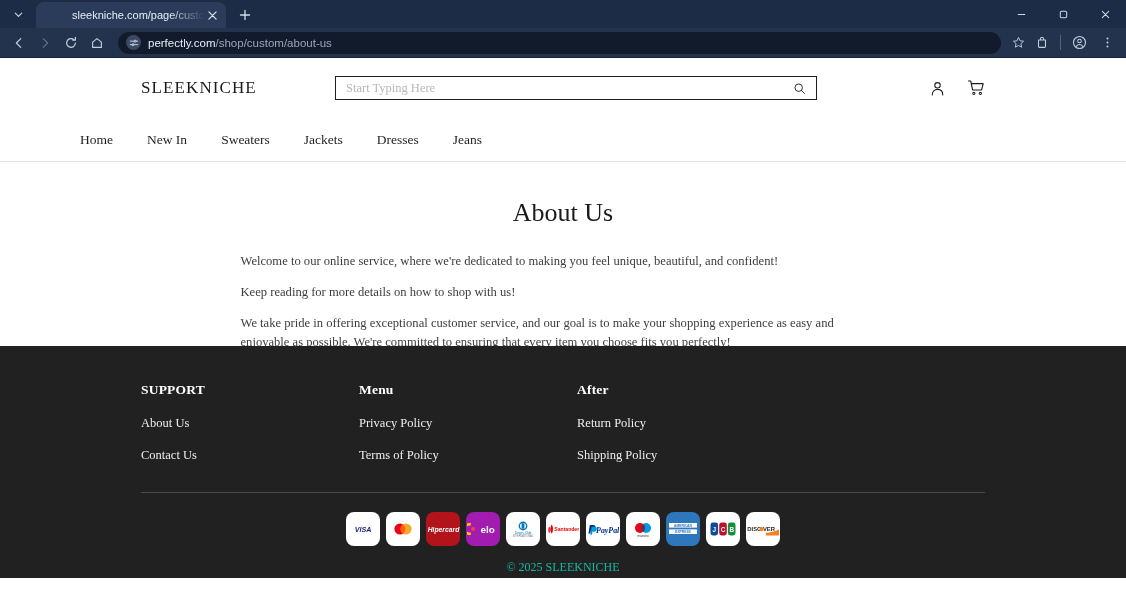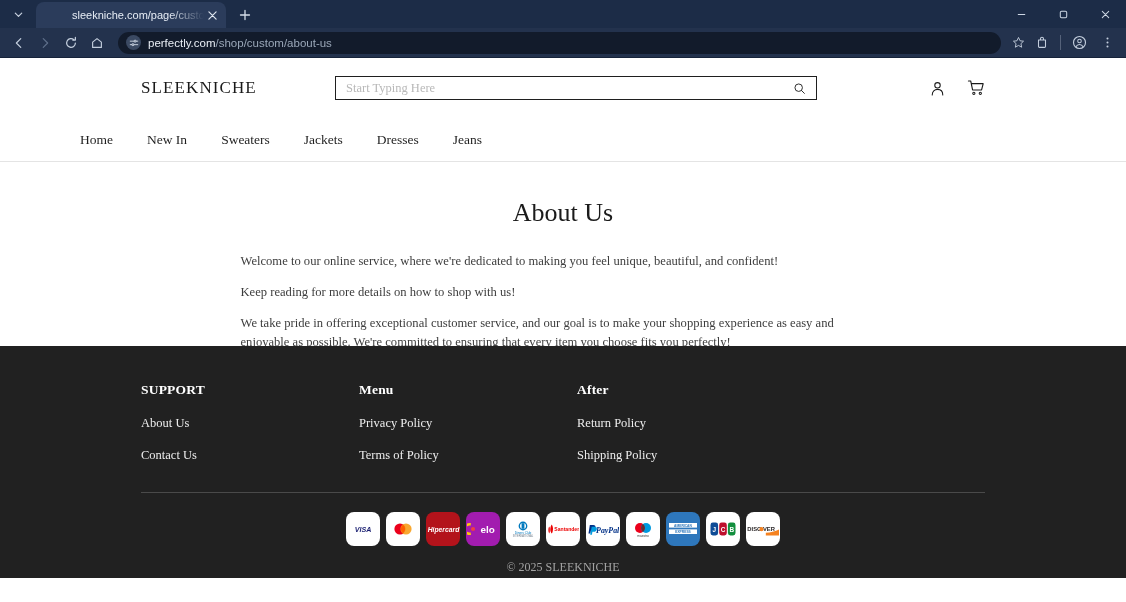--- a/index.html
+++ b/index.html
@@ -272,21 +272,21 @@
     justify-content: center;
     overflow: hidden;
     flex: 0 0 auto;
   }
   .pay svg { display: block; }
   .copyright {
     text-align: center;
     margin-top: 14px;
     font-family: "Liberation Serif", serif;
     font-size: 12px;
-    color: #a3a3a3;
+    color: #14b8a6;
   }
 </style>
 </head>
 <body>
 
 <div class="browser">
 
   <div class="tabstrip">
     <div class="tab-list-btn">
       <svg width="11" height="11" viewBox="0 0 12 12">

